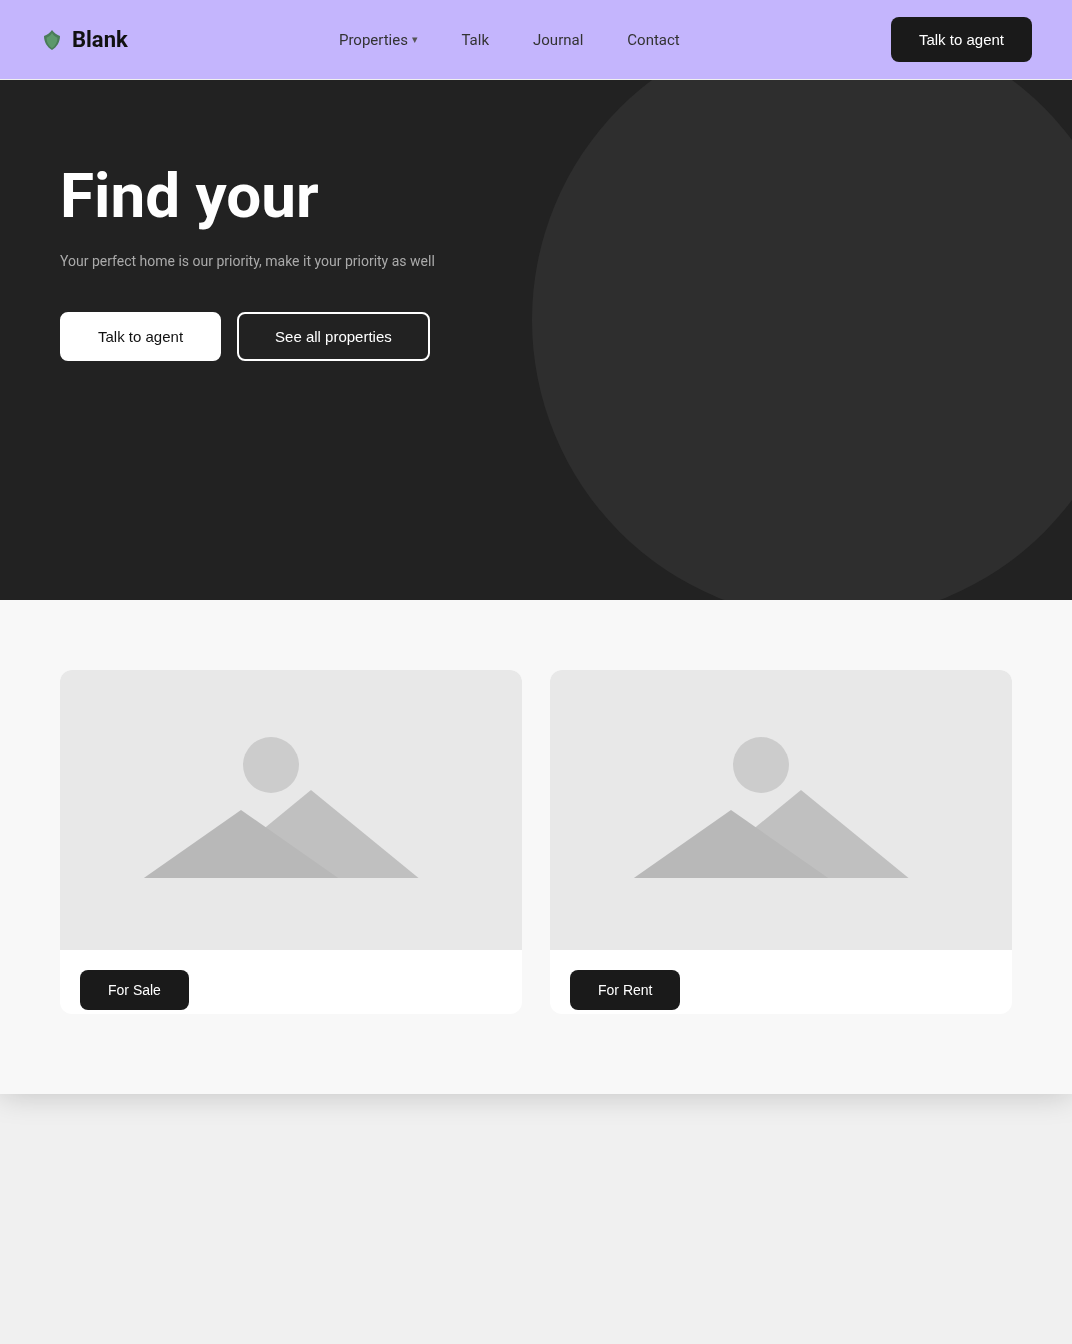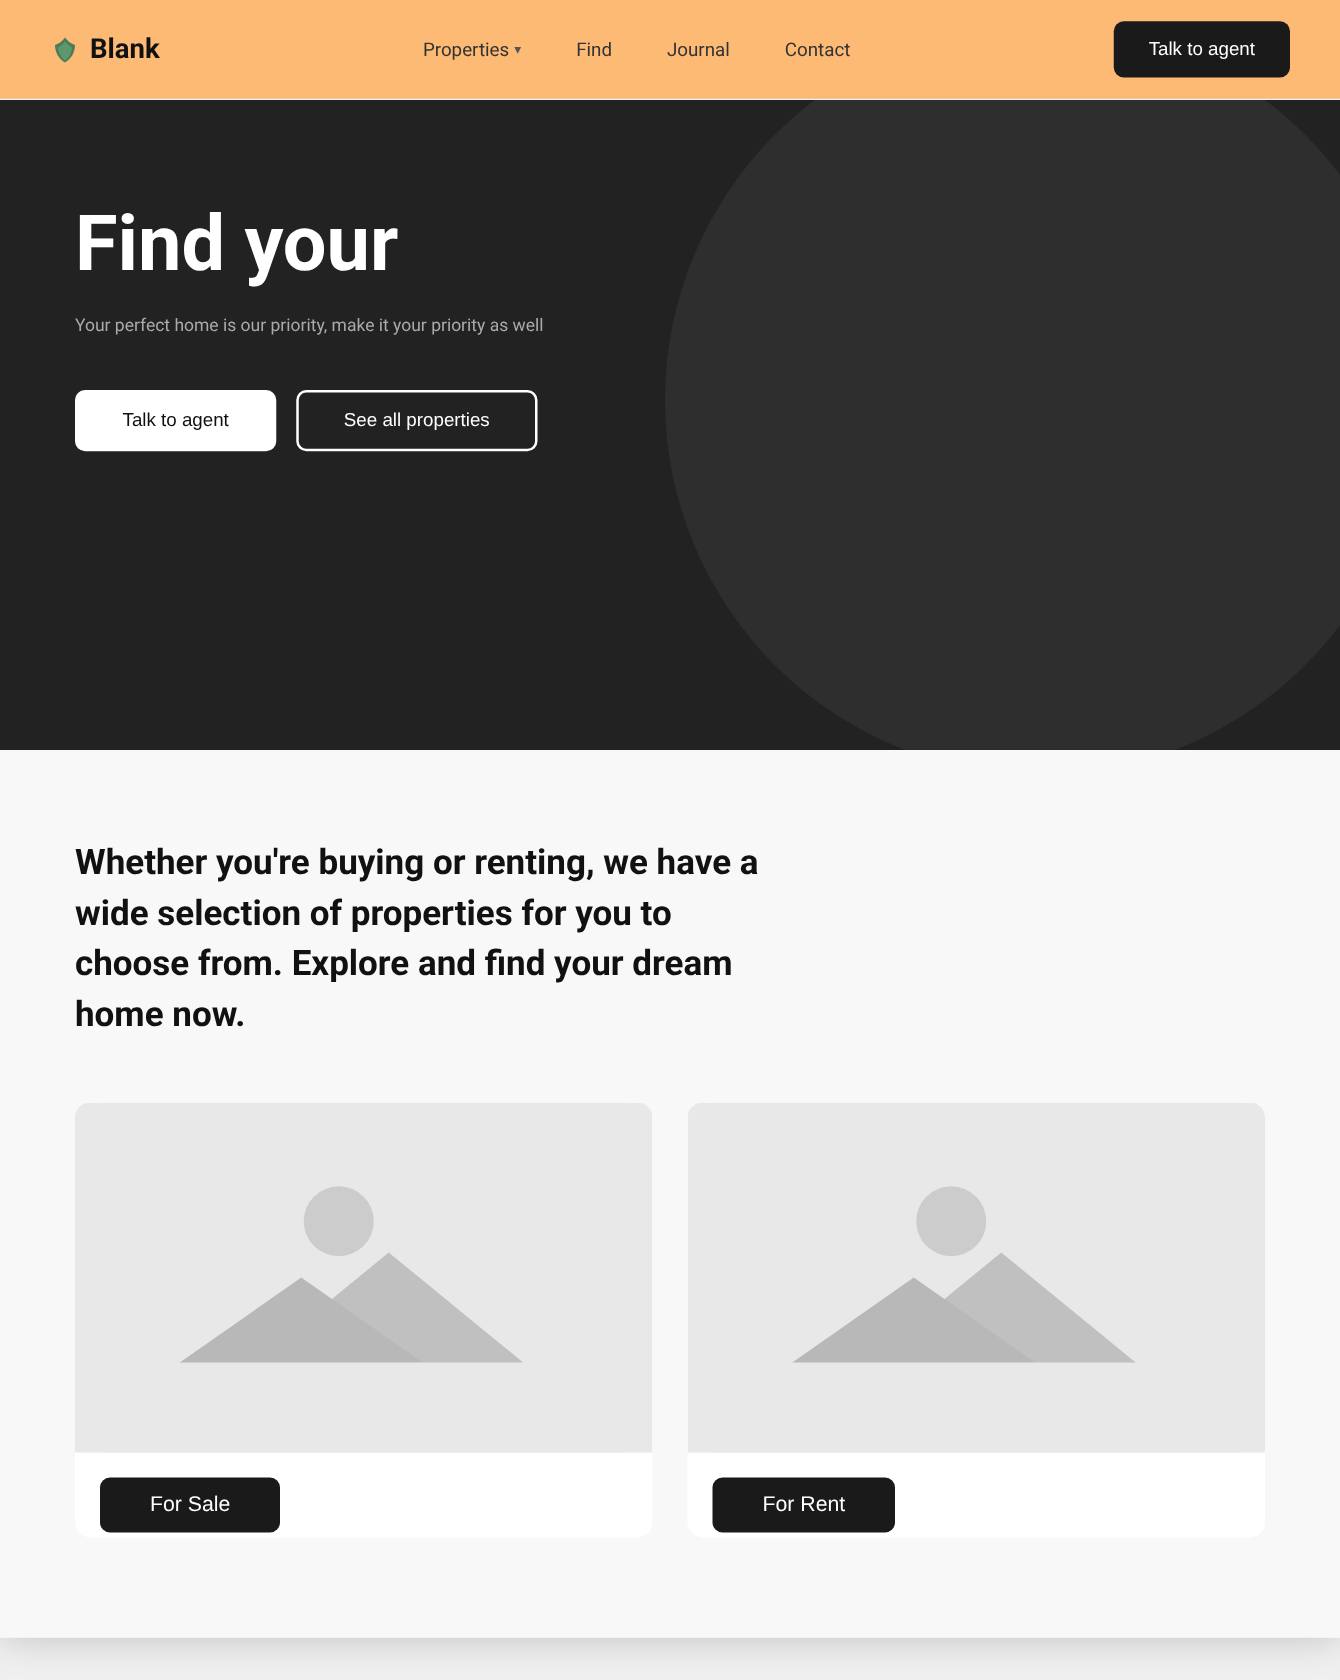--- a/index.html
+++ b/index.html
@@ -18,21 +18,21 @@
     }
 
     .page-wrapper {
       width: 1072px;
       background: #ffffff;
       box-shadow: 0 0 30px rgba(0,0,0,0.2);
     }
 
     
     .header {
-      background: #fdba74;
+      background: #c4b5fd;
       height: 80px;
       display: flex;
       align-items: center;
       justify-content: space-between;
       padding: 0 40px;
       border-bottom: 1px solid #f0f0f0;
     }
 
     .logo-area {
       display: flex;
@@ -194,23 +194,23 @@
     
     .placeholder-svg {
       width: 100%;
       height: 100%;
     }
 
     .property-label-btn {
       background: #1a1a1a;
       color: #ffffff;
       border: none;
-      padding: 12px 40px;
-      border-radius: 8px;
-      font-size: 17px;
+      padding: 12px 28px;
+      border-radius: 8px;
+      font-size: 14px;
       font-weight: 500;
       cursor: pointer;
       margin: 20px 0 4px 20px;
       display: inline-block;
     }
   </style>
 </head>
 <body>
 
 <div class="page-wrapper">
@@ -223,21 +223,21 @@
       </svg>
       <span class="logo-text">Blank</span>
     </div>
 
     <nav class="nav">
       <a class="nav-item">
         <span>Properties</span>
         <span class="chevron-icon">▾</span>
       </a>
       <a class="nav-item">
-        <span>Find</span>
+        <span>Talk</span>
       </a>
       <a class="nav-item">
         <span>Journal</span>
       </a>
       <a class="nav-item">
         <span>Contact</span>
       </a>
     </nav>
 
     <button class="cta-button">Talk to agent</button>
@@ -251,21 +251,20 @@
       </h1>
       <p class="hero-subtitle">Your perfect home is our priority, make it your priority as well</p>
       <div class="hero-buttons">
         <button class="btn-white">Talk to agent</button>
         <button class="btn-outline">See all properties</button>
       </div>
     </div>
   </section>
 
   <section class="content-section">
-    <p class="section-tagline">Whether you're buying or renting, we have a wide selection of properties for you to choose from. Explore and find your dream home now.</p>
 
     <div class="property-cards">
 
       <div class="property-card">
         <div class="property-image-placeholder">
           <svg class="placeholder-svg" viewBox="0 0 420 280" xmlns="http://www.w3.org/2000/svg">
             <rect width="420" height="280" fill="#e8e8e8"></rect>
 
             <circle cx="190" cy="95" r="28" fill="#cccccc"></circle>
 

